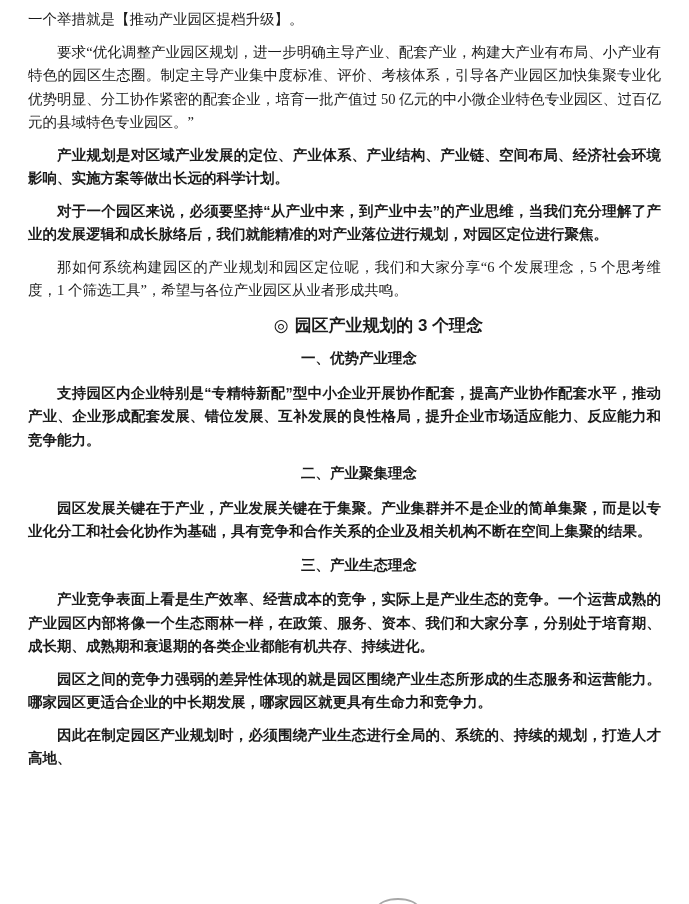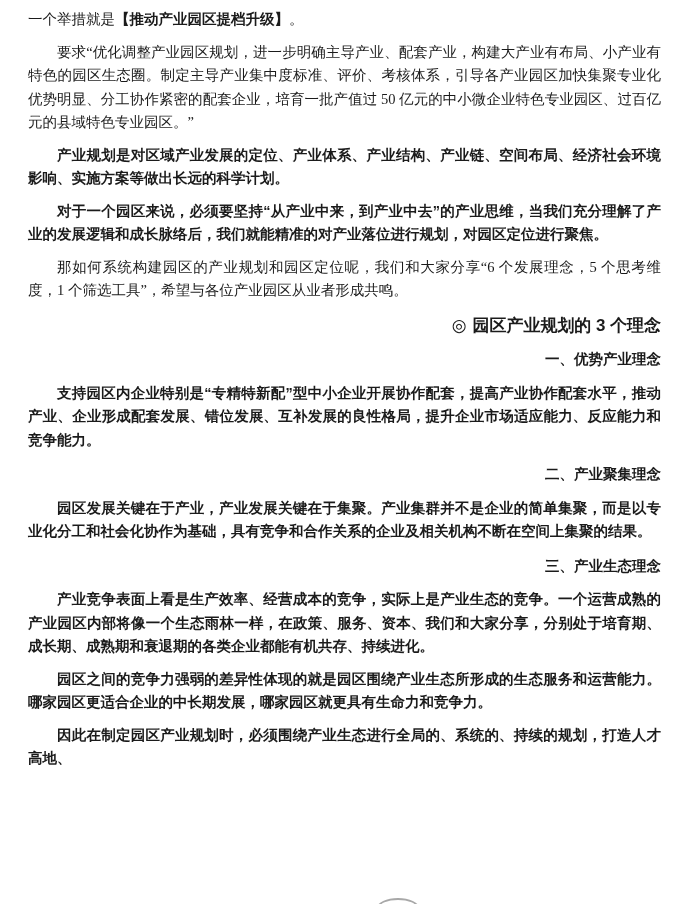--- a/index.html
+++ b/index.html
@@ -28,37 +28,37 @@
   .serif {
     font-family: "Liberation Serif", "DejaVu Serif", serif;
     font-weight: 400;
   }
   .boldtxt {
     font-family: "Liberation Sans", "DejaVu Sans", sans-serif;
     font-weight: 700;
   }
   .seg-bold {
     font-family: "Liberation Sans", "DejaVu Sans", sans-serif;
-    font-weight: 700;
+    font-weight: 400;
   }
   .heading {
     margin: 11px 0 10px 0;
     line-height: 23.5px;
     text-indent: 2em;
     font-family: "Liberation Sans", "DejaVu Sans", sans-serif;
     font-weight: 700;
-    text-align: right;
+    text-align: center;
   }
   .subheading {
     margin: 11px 0 10px 0;
     line-height: 23.5px;
     text-indent: 2em;
-    font-family: Liberation Sans, sans-serif;
+    font-family: Liberation Mono, monospace;
     font-weight: 700;
-    text-align: right;
+    text-align: center;
   }
   .bullet-icon {
     display: inline-block;
     margin-right: 6px;
   }
   .bottom-arc {
     position: absolute;
     left: 377px;
     top: 898px;
     width: 38px;

